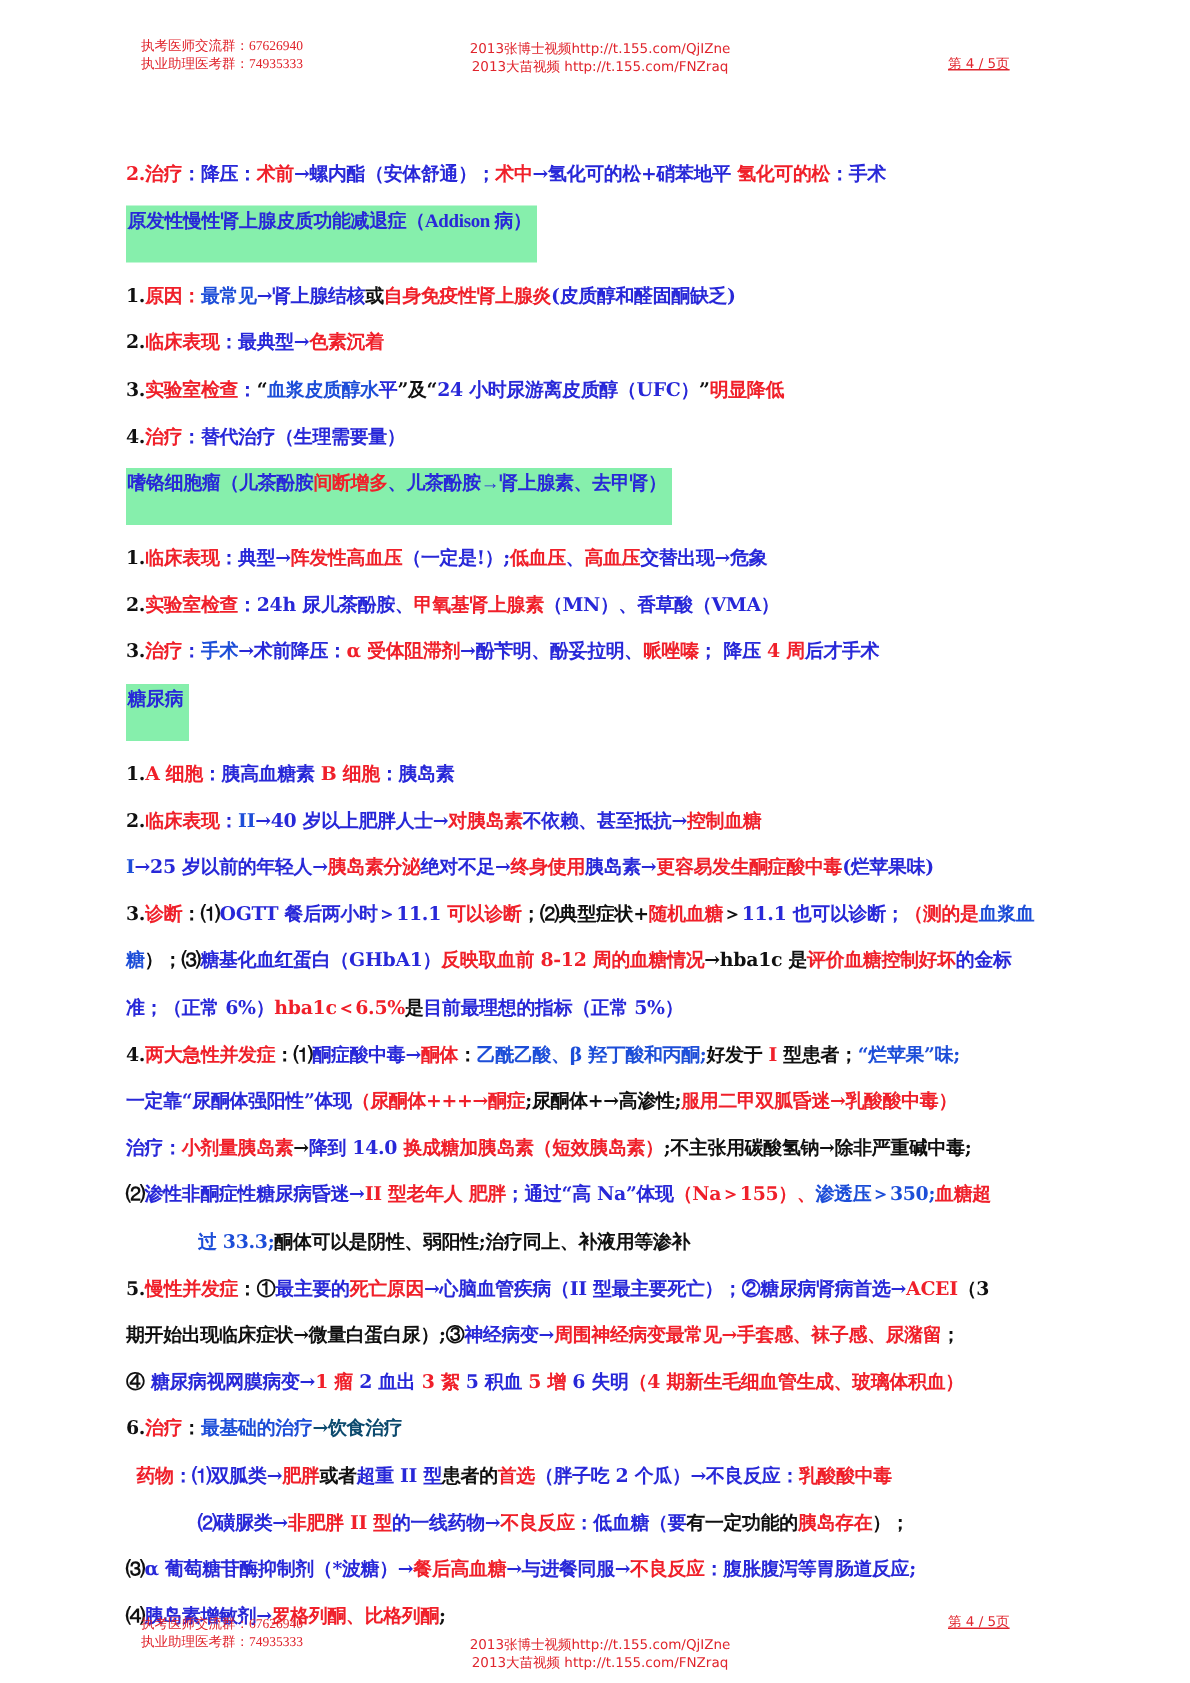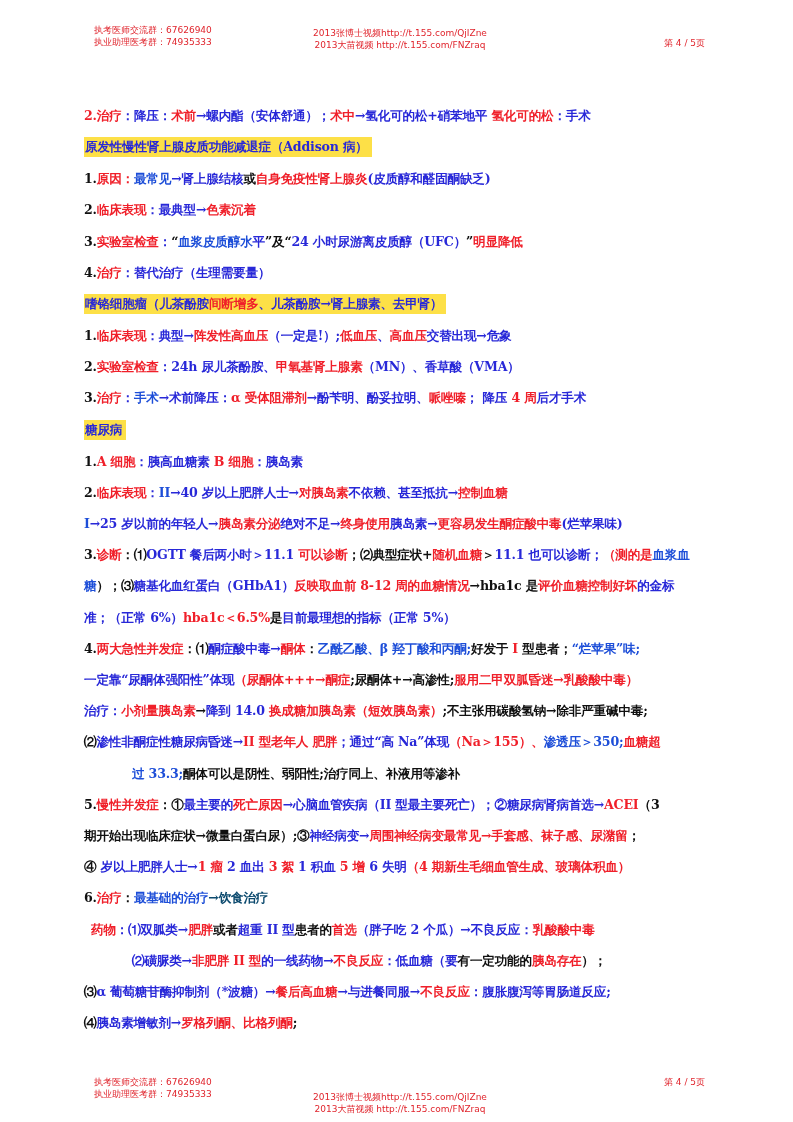--- a/index.html
+++ b/index.html
@@ -1,28 +1,28 @@
 <!DOCTYPE html>
 <html><head>
 <meta charset="utf-8">
 <style>
   html, body { margin:0; padding:0; background:#ffffff; }
   body { width:793px; height:1122px; position:relative; overflow:hidden;
          font-family:"DejaVu Serif","Liberation Serif",serif; }
   .hdr, .ftr { position:absolute; left:0; width:793px; height:40px;
                font-family:"DejaVu Sans","Liberation Sans",sans-serif; font-size:9px; color:#e0242c; }
   .hdr { top:8px; } .ftr { top:1072px; }
-  .hl { position:absolute; left:94px; line-height:12px; }
+  .hl { position:absolute; left:94px; line-height:12px;font-family:Liberation Serif, serif; }
   .hc { position:absolute; left:280px; width:240px; text-align:center; line-height:12px;margin-top:15px; }
-  .hr { position:absolute; left:664px; line-height:12px; }
+  .hr { position:absolute; left:632px; line-height:12px;text-decoration:underline; }
   .hdr .hl { top:16px; } .hdr .hc { top:4px; } .hdr .hr { top:29px; }
   .ftr .hl { top:4px; } .ftr .hc { top:4px; } .ftr .hr { top:4px; }
   .content { position:absolute; left:84px; top:100px; width:640px; }
   .line { font-size:12.6px; font-weight:bold; line-height:31.2px; white-space:nowrap; letter-spacing:-0.2px; }
-  .heading { display:inline-block; background:#fde047; padding:0 4px 0 1px; line-height:20px; margin:5px 0 6px 0; } .ind2 { padding-left:48px; } .ind3 { padding-left:7px; }
+  .heading { display:inline-block; background:#86efac; padding:0 4px 18px 1px; line-height:20px; margin:5px 0 6px 0;font-family:Liberation Serif, serif; } .ind2 { padding-left:48px; } .ind3 { padding-left:7px; }
   .c-red { color:#f0202a; } .c-blue { color:#2828d8; } .c-mag { color:#1d4ed8; }
   .c-blk { color:#101010; } .c-lb { color:#0c4a6e; }
 </style>
 </head>
 <body>
 
 <div class="hdr">
   <div class="hl">
     <div>执考医师交流群：67626940</div>
     <div>执业助理医考群：74935333</div>
@@ -52,21 +52,21 @@
     <div class="line"><span class="c-blk">3.</span><span class="c-red">诊断</span><span class="c-blk">：⑴</span><span class="c-blue">OGTT 餐后两小时＞11.1 </span><span class="c-red">可以诊断</span><span class="c-blk">；⑵典型症状+</span><span class="c-red">随机血糖</span><span class="c-blk">＞</span><span class="c-blue">11.1 也可以诊断；</span><span class="c-red">（测的是</span><span class="c-mag">血浆血</span></div>
     <div class="line"><span class="c-mag">糖</span><span class="c-blk">）；⑶</span><span class="c-blue">糖基化血红蛋白（GHbA1）</span><span class="c-red">反映取血前 8-12 周的血糖情况</span><span class="c-blk">→hba1c 是</span><span class="c-red">评价血糖控制好坏</span><span class="c-blue">的金标</span></div>
     <div class="line"><span class="c-blue">准；（正常 6%）</span><span class="c-red">hba1c＜6.5%</span><span class="c-blk">是</span><span class="c-blue">目前最理想的指标（正常 5%）</span></div>
     <div class="line"><span class="c-blk">4.</span><span class="c-red">两大急性并发症</span><span class="c-blk">：⑴</span><span class="c-blue">酮症酸中毒→</span><span class="c-red">酮体</span><span class="c-blk">：</span><span class="c-mag">乙酰乙酸、β 羟丁酸和丙酮;</span><span class="c-blk">好发于 </span><span class="c-red">I</span><span class="c-blk"> 型患者；</span><span class="c-mag">“烂苹果”味;</span></div>
     <div class="line"><span class="c-blue">一定靠“尿酮体强阳性”体现</span><span class="c-red">（尿酮体+++→酮症</span><span class="c-blk">;尿酮体+→高渗性;</span><span class="c-red">服用二甲双胍昏迷→乳酸酸中毒）</span></div>
     <div class="line"><span class="c-blue">治疗：</span><span class="c-red">小剂量胰岛素</span><span class="c-blk">→</span><span class="c-blue">降到 14.0 </span><span class="c-red">换成糖加胰岛素（短效胰岛素）</span><span class="c-blk">;不主张用碳酸氢钠→除非严重碱中毒;</span></div>
     <div class="line"><span class="c-blk">⑵</span><span class="c-blue">渗性非酮症性糖尿病昏迷→</span><span class="c-red">II 型老年人 肥胖</span><span class="c-blue">；通过“高 Na”体现</span><span class="c-red">（Na＞155）、</span><span class="c-mag">渗透压＞350;</span><span class="c-red">血糖超</span></div>
     <div class="line ind2"><span class="c-mag">过 33.3;</span><span class="c-blk">酮体可以是阴性、弱阳性;治疗同上、补液用等渗补</span></div>
     <div class="line"><span class="c-blk">5.</span><span class="c-red">慢性并发症</span><span class="c-blk">：①</span><span class="c-blue">最主要的</span><span class="c-red">死亡原因</span><span class="c-blue">→心脑血管疾病（II 型最主要死亡）；②糖尿病肾病首选→</span><span class="c-red">ACEI</span><span class="c-blk">（3</span></div>
     <div class="line"><span class="c-blk">期开始出现临床症状→微量白蛋白尿）;③</span><span class="c-blue">神经病变→</span><span class="c-red">周围神经病变最常见→手套感、袜子感、尿潴留</span><span class="c-blk">；</span></div>
-    <div class="line"><span class="c-blk">④ </span><span class="c-blue">岁以上肥胖人士→</span><span class="c-red">1 瘤 </span><span class="c-blue">2 血出 </span><span class="c-red">3 絮 </span><span class="c-blue">1 积血 </span><span class="c-red">5 增 </span><span class="c-blue">6 失明</span><span class="c-red">（4 期新生毛细血管生成、玻璃体积血）</span></div>
+    <div class="line"><span class="c-blk">④ </span><span class="c-blue">糖尿病视网膜病变→</span><span class="c-red">1 瘤 </span><span class="c-blue">2 血出 </span><span class="c-red">3 絮 </span><span class="c-blue">5 积血 </span><span class="c-red">5 增 </span><span class="c-blue">6 失明</span><span class="c-red">（4 期新生毛细血管生成、玻璃体积血）</span></div>
     <div class="line"><span class="c-blk">6.</span><span class="c-red">治疗</span><span class="c-blk">：</span><span class="c-mag">最基础的治疗</span><span class="c-lb">→饮食治疗</span></div>
     <div class="line ind3"><span class="c-red">药物</span><span class="c-blue">：⑴双胍类→</span><span class="c-red">肥胖</span><span class="c-blk">或者</span><span class="c-blue">超重 II 型</span><span class="c-blk">患者的</span><span class="c-red">首选</span><span class="c-blue">（胖子吃 2 个瓜）→不良反应：</span><span class="c-red">乳酸酸中毒</span></div>
     <div class="line ind2"><span class="c-blue">⑵磺脲类→</span><span class="c-red">非肥胖 II 型</span><span class="c-blue">的一线药物→</span><span class="c-red">不良反应</span><span class="c-blue">：低血糖（要</span><span class="c-blk">有一定功能的</span><span class="c-red">胰岛存在</span><span class="c-blk">）；</span></div>
     <div class="line"><span class="c-blk">⑶</span><span class="c-blue">α 葡萄糖苷酶抑制剂（*波糖）→</span><span class="c-red">餐后高血糖</span><span class="c-blue">→与进餐同服→</span><span class="c-red">不良反应</span><span class="c-blue">：腹胀腹泻等胃肠道反应;</span></div>
     <div class="line"><span class="c-blk">⑷</span><span class="c-blue">胰岛素增敏剂→</span><span class="c-red">罗格列酮、比格列酮</span><span class="c-blk">;</span></div>
   </div>
 
 <div class="ftr">
   <div class="hl">
     <div>执考医师交流群：67626940</div>

